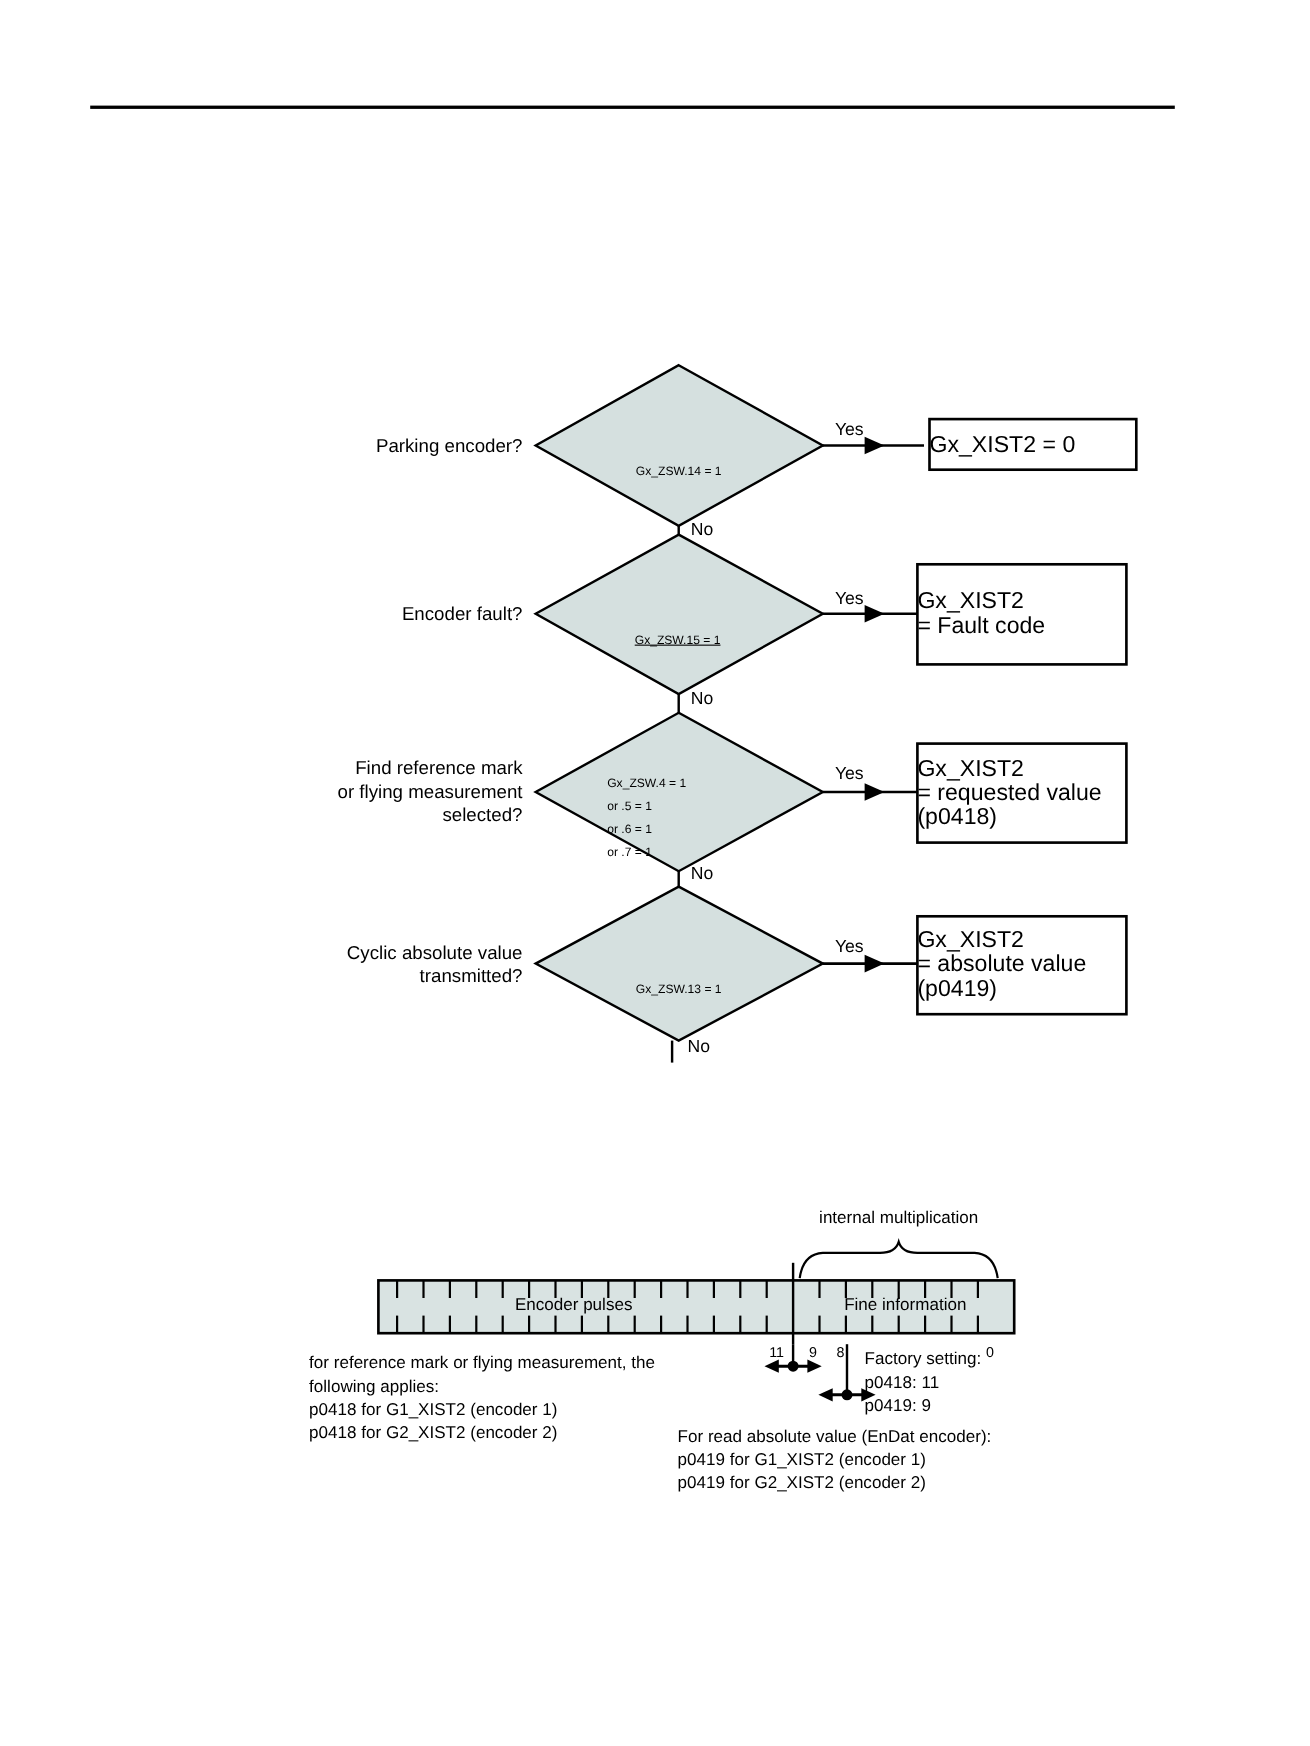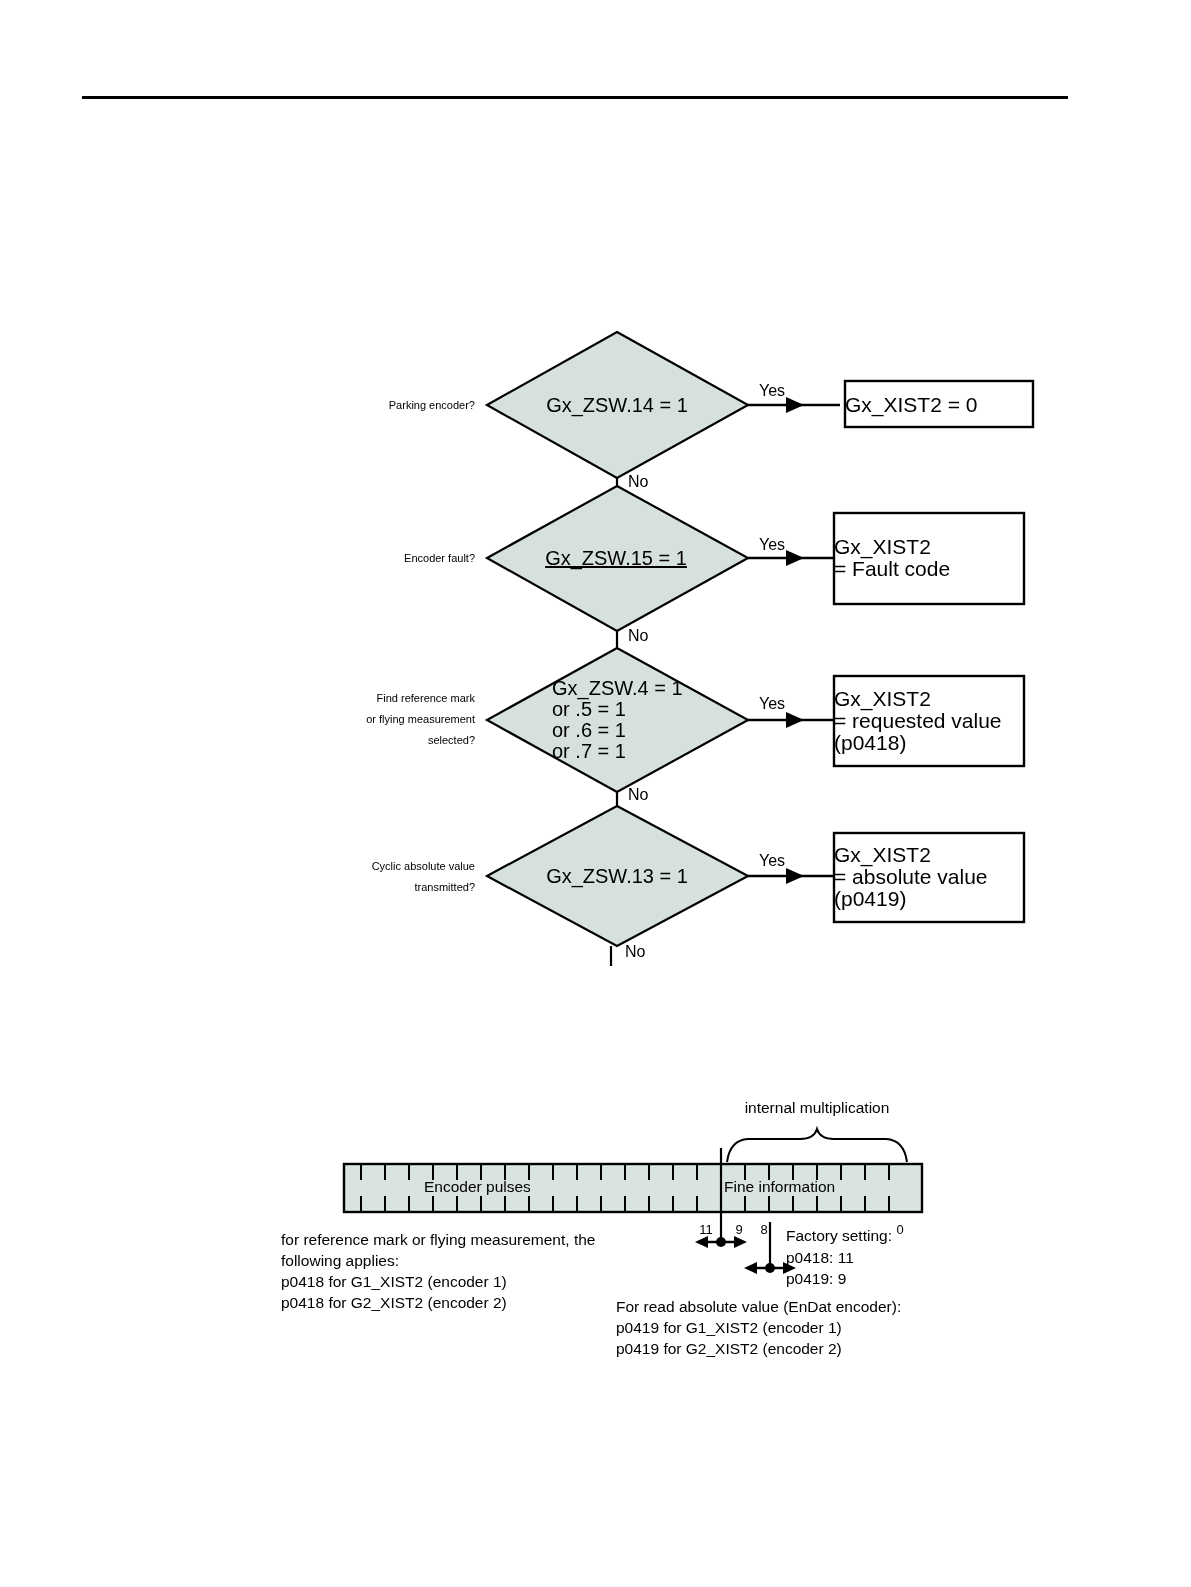--- a/index.html
+++ b/index.html
@@ -18,34 +18,35 @@
     position:absolute;left:82px;top:96px;width:986px;height:3px;
     background:#000;
   }
 
   
   .flow{position:absolute;left:0;top:0;width:1191px;height:1000px;}
   .flow svg{position:absolute;left:0;top:0;}
 
   .lbl{
     position:absolute;
+    font-size:17px;
+    line-height:21px;
+    white-space:pre-line;
+    color:#000;
+  }
+  .lbl-left{text-align:right;}
+
+  
+  .dia-text{
+    position:absolute;
+    text-align:center;
     font-size:11px;
     line-height:21px;
     white-space:pre-line;
-    color:#000;
-  }
-  .lbl-left{text-align:right;}
-
-  
-  .dia-text{
-    position:absolute;
-    text-align:center;
-    font-size:20px;
-    line-height:21px;
-    white-space:pre-line;
+    margin-top:24px;
   }
   .dia-text.ml{text-align:left;}
 
   
   .box-text{
     position:absolute;
     text-align:left;
     font-size:21px;
     line-height:22px;
     white-space:pre-line;
@@ -56,21 +57,21 @@
     font-size:16px;
     line-height:19px;
   }
 
   
   .bits{position:absolute;left:0;top:0;width:1191px;height:1587px;}
   .bits svg{position:absolute;left:0;top:0;}
   .btxt{position:absolute;font-size:15.5px;line-height:21px;white-space:pre-line;}
   .btxt.c{text-align:center;}
   .bitnum{position:absolute;font-size:13px;text-align:center;}
-  .fieldname{position:absolute;font-size:15.5px;text-align:left;}
+  .fieldname{position:absolute;font-size:15.5px;text-align:center;}
 </style>
 </head>
 <body>
 
 <div class="page">
 
   <div class="header-rule"></div>
 
   <div class="flow">
     <svg width="1191" height="1000">

